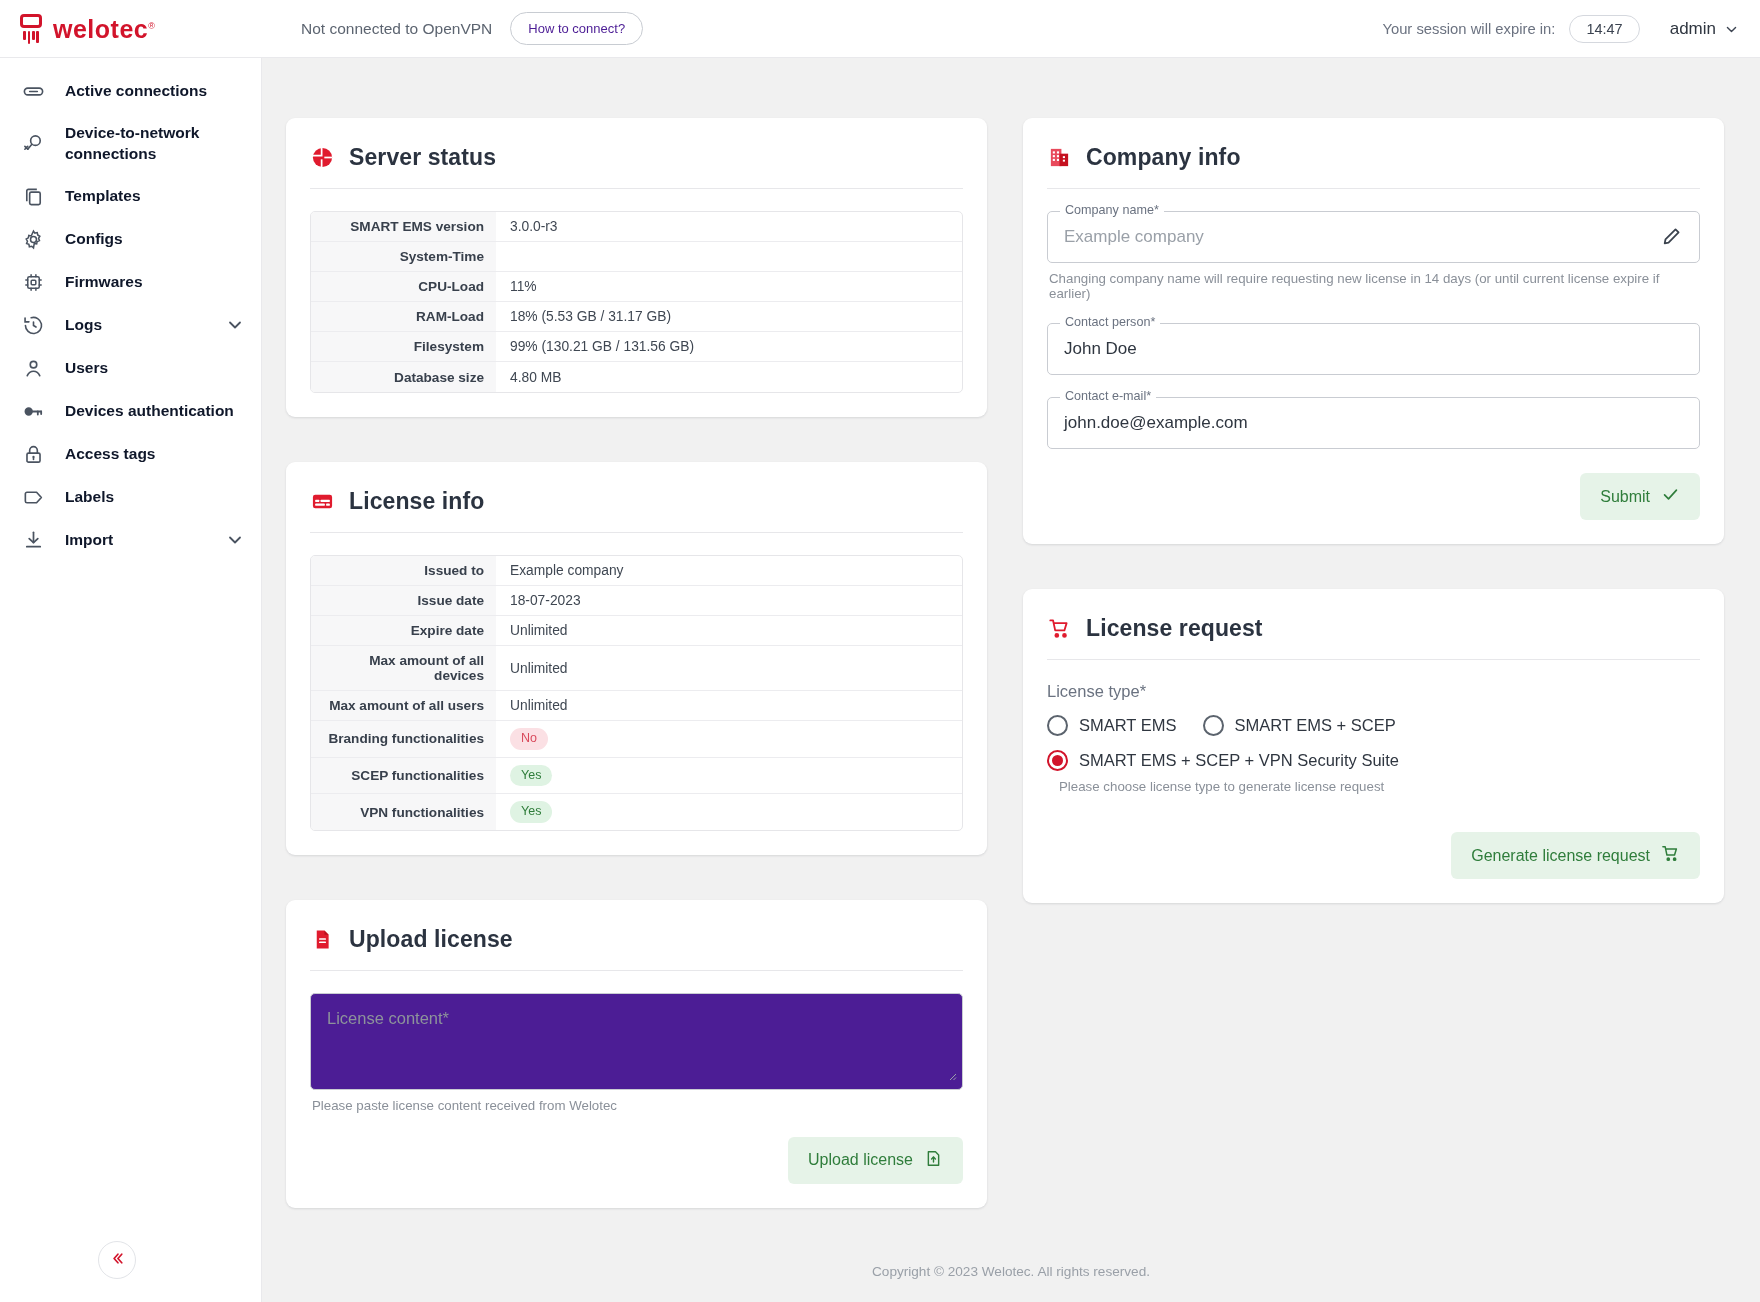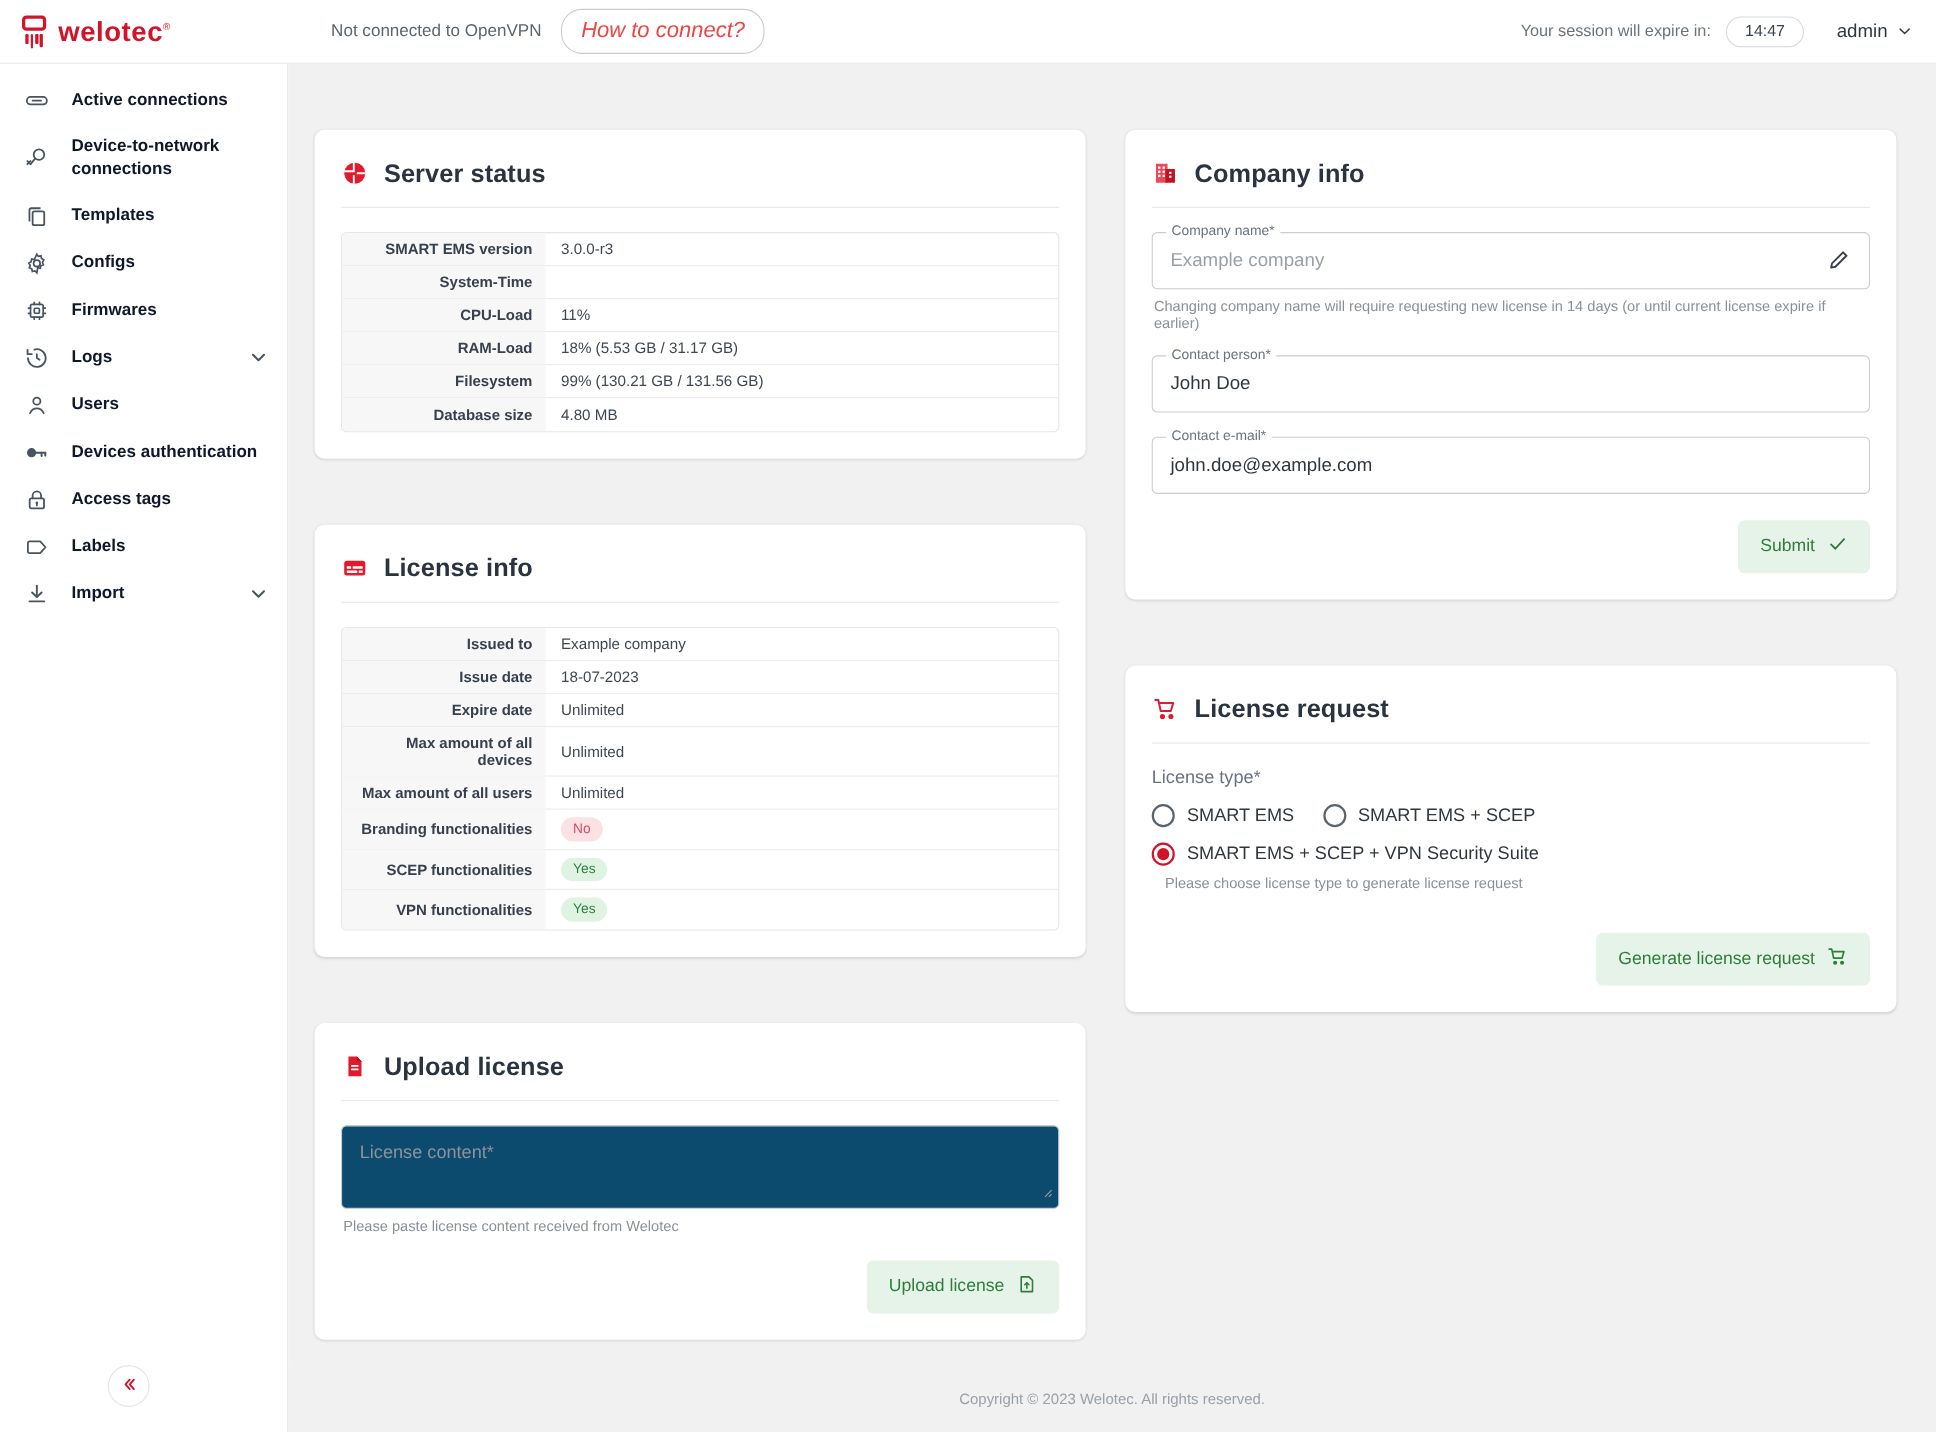--- a/index.html
+++ b/index.html
@@ -36,22 +36,22 @@
     letter-spacing: 0.5px; line-height: 1; position: relative; top: 1px;
   }
   .wordmark sup { font-size: 9px; vertical-align: super; font-weight: 400; }
 
   .vpn-status {
     font-size: 15.5px; color: #5c6470; margin-left: 38px; white-space: nowrap;
   }
   .howto-btn {
     margin-left: 18px;
     border: 1px solid #c8ccd2; background: #fff; border-radius: 19px;
-    padding: 8px 17px; font-size: 20px; color: #ef4444; cursor: pointer;
-    font-family: inherit; white-space: nowrap; font-style: italic;
+    padding: 8px 17px; font-size: 13px; color: #4c1d95; cursor: pointer;
+    font-family: inherit; white-space: nowrap;
   }
   .topbar-right { margin-left: auto; display: flex; align-items: center; gap: 14px; }
   .session-label { font-size: 14.8px; color: #6b7280; white-space: nowrap; }
   .session-pill {
     border: 1px solid #d5d8de; border-radius: 15px; padding: 5px 16px;
     font-size: 14.5px; color: #3b4350; background: #fff;
   }
   .admin-menu { display: flex; align-items: center; gap: 9px; margin-left: 16px; cursor: pointer; }
   .admin-name { font-size: 17px; color: #2f3640; }
   .chev { width: 13px; height: 13px; display: inline-block; }
@@ -87,21 +87,21 @@
     display: flex; flex-direction: column;
   }
   .grid {
     flex: 1 1 auto;
     display: grid;
     grid-template-columns: 1fr 1fr;
     gap: 0px 36px;
     padding: 60px 36px 0 24px;
     align-content: start;
   }
-  .col { display: flex; flex-direction: column; gap: 60px; }
+  .col { display: flex; flex-direction: column; gap: 45px; }
 
   .card {
     background: #fff; border-radius: 9px; padding: 22px 24px 24px 24px;
     box-shadow: 0 1px 3px rgba(16,24,40,.07), 0 1px 2px rgba(16,24,40,.05);
   }
   .card-head { display: flex; align-items: center; gap: 14px; padding: 4px 0 2px 0; }
   .card-ico { width: 25px; height: 25px; flex: 0 0 25px; display: flex; align-items: center; justify-content: center; }
   .card-title { font-size: 23px; font-weight: 700; color: #2b3340; letter-spacing: .1px; }
   .card-rule { height: 1px; background: #e7e7ea; margin: 15px 0 22px 0; }
 
@@ -154,22 +154,22 @@
     width: 21px; height: 21px; border-radius: 50%; border: 2px solid #5b636d;
     flex: 0 0 21px; display: flex; align-items: center; justify-content: center;
   }
   .rdot.on { border-color: #d2142b; }
   .rdot.on::after { content: ""; width: 11px; height: 11px; border-radius: 50%; background: #d2142b; }
   .rlabel { font-size: 16.5px; color: #2f3640; white-space: nowrap; }
 
   
   .ta-wrap { position: relative; }
   .ta-box {
-    border: 1px solid #c9ccd2; border-radius: 5px; height: 76px;
-    padding: 15px 16px; background: #0c4a6e; position: relative;
+    border: 1px solid #c9ccd2; border-radius: 5px; height: 97px;
+    padding: 15px 16px; background: #4c1d95; position: relative;
   }
   .ta-placeholder { font-size: 16.5px; color: #8d939b; }
   .ta-grip { position: absolute; right: 5px; bottom: 4px; color: #9aa0a8; }
 
   
   .footer {
     flex: 0 0 62px; display: flex; align-items: center; justify-content: center;
     background: #f1f1f1;
   }
   .copyright { font-size: 13.6px; color: #9aa0a8; }

